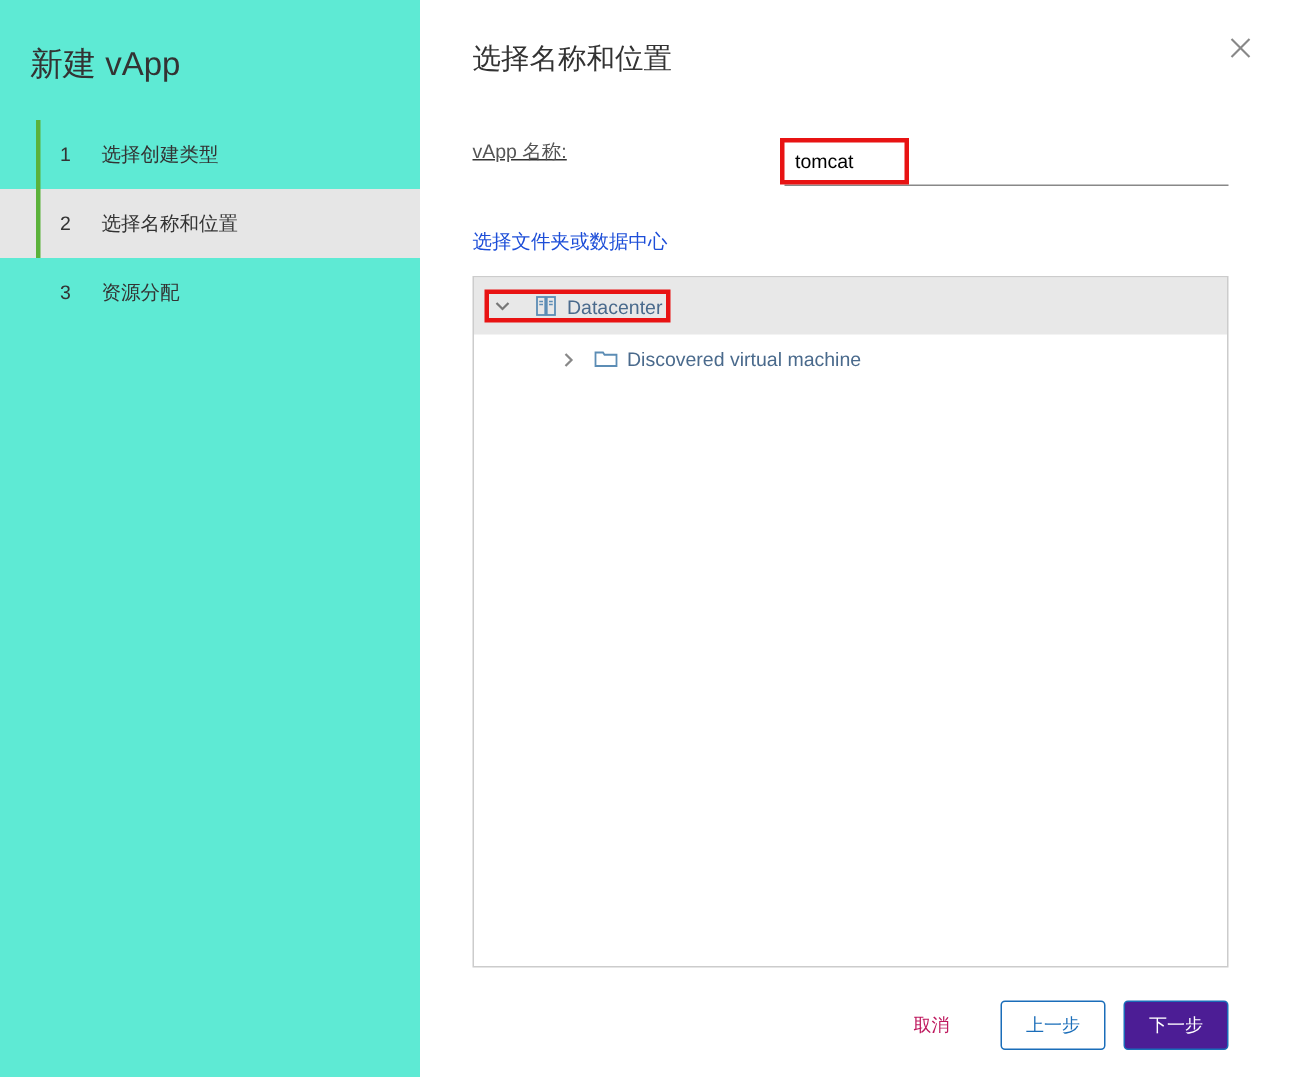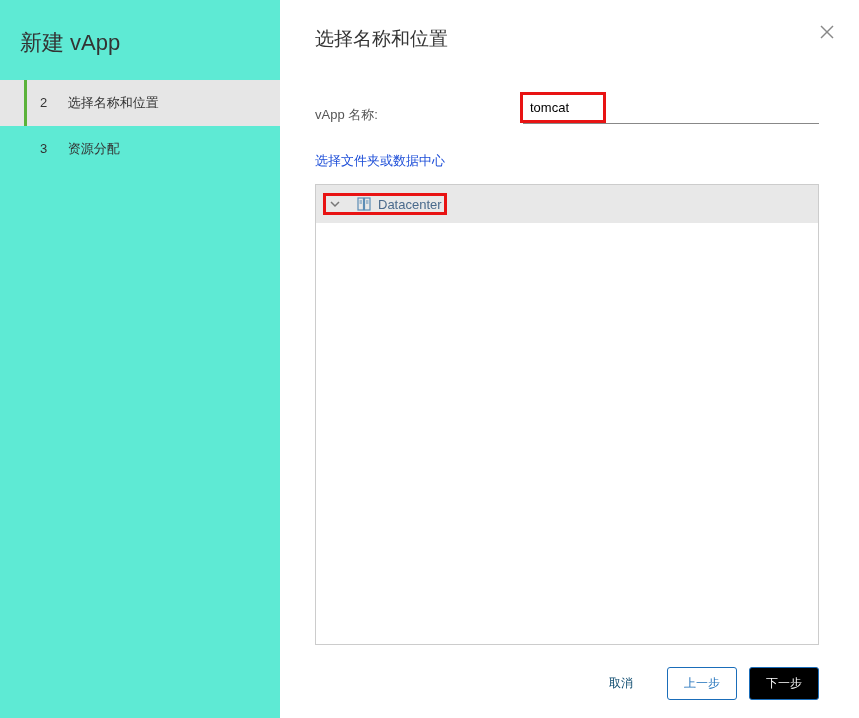--- a/index.html
+++ b/index.html
@@ -80,22 +80,23 @@
       justify-content: center;
     }
     .panel-title {
       font-size: 19px;
       font-weight: 400;
       color: #333;
       margin-bottom: 40px;
     }
     .form-row {
       display: flex;
-      align-items: flex-end;
+      align-items: flex-start;
       margin-bottom: 28px;
+      text-decoration: underline;
     }
     .form-label {
       width: 208px;
       color: #555;
       font-size: 13px;
     }
     .input-highlight {
       border: 3px solid #e81313;
       padding: 3px 3px;
       margin-left: -3px;
@@ -176,42 +177,46 @@
     }
     .btn {
       padding: 7px 16px;
       font-size: 12px;
       border-radius: 3px;
       cursor: pointer;
       border: 1px solid transparent;
       background: transparent;
     }
     .btn-link {
-      color: #0c4a6e;
+      color: #be185d;
       border: none;
       margin-right: 6px;
     }
     .btn-outline {
       color: #1a6db9;
       border: 1px solid #1a6db9;
       background: #fff;
     }
     .btn-primary {
       color: #fff;
-      background: #000000;
+      background: #4c1d95;
       border: 1px solid #1a6db9;
     }
     svg { display: block; }
   </style>
 </head>
 <body>
 
 <div class="sidebar">
   <div class="wizard-title">新建 vApp</div>
   <ul class="steps">
+    <li class="step completed">
+      <span class="num">1</span>
+      <span>选择创建类型</span>
+    </li>
     <li class="step active">
       <span class="num">2</span>
       <span>选择名称和位置</span>
     </li>
     <li class="step">
       <span class="num">3</span>
       <span>资源分配</span>
     </li>
   </ul>
 </div>
@@ -250,20 +255,33 @@
               <rect x="8.5" y="2" width="5.5" height="12" fill="none" stroke="#5c8db5" stroke-width="1.2"></rect>
               <line x1="3.5" y1="5" x2="6" y2="5" stroke="#5c8db5" stroke-width="1"></line>
               <line x1="3.5" y1="7" x2="6" y2="7" stroke="#5c8db5" stroke-width="1"></line>
               <line x1="10" y1="5" x2="12.5" y2="5" stroke="#5c8db5" stroke-width="1"></line>
               <line x1="10" y1="7" x2="12.5" y2="7" stroke="#5c8db5" stroke-width="1"></line>
             </svg>
         </span>
         <span>Datacenter</span>
       </div>
     </div>
+    <div class="tree-row tree-child">
+      <span class="tree-toggle">
+        <svg width="10" height="10" viewBox="0 0 10 10">
+            <polyline points="3,1 7,5 3,9" fill="none" stroke="#888" stroke-width="1.5"></polyline>
+          </svg>
+      </span>
+      <span class="tree-icon">
+        <svg width="16" height="14" viewBox="0 0 16 14">
+            <path d="M1 3 L1 12 L15 12 L15 4.5 L7 4.5 L6 3 Z" fill="none" stroke="#5c8db5" stroke-width="1.2"></path>
+          </svg>
+      </span>
+      <span>Discovered virtual machine</span>
+    </div>
   </div>
 
   <div class="footer">
     <button class="btn btn-link">取消</button>
     <button class="btn btn-outline">上一步</button>
     <button class="btn btn-primary">下一步</button>
   </div>
 </div>
 
 </body></html>

